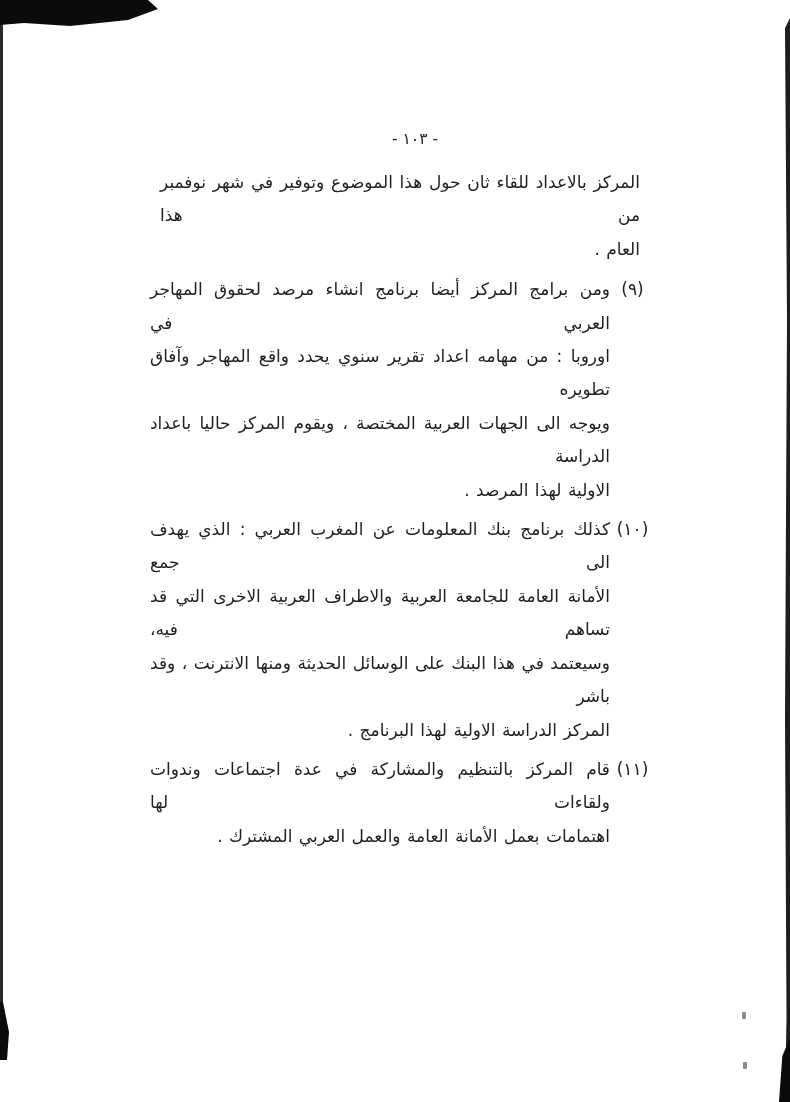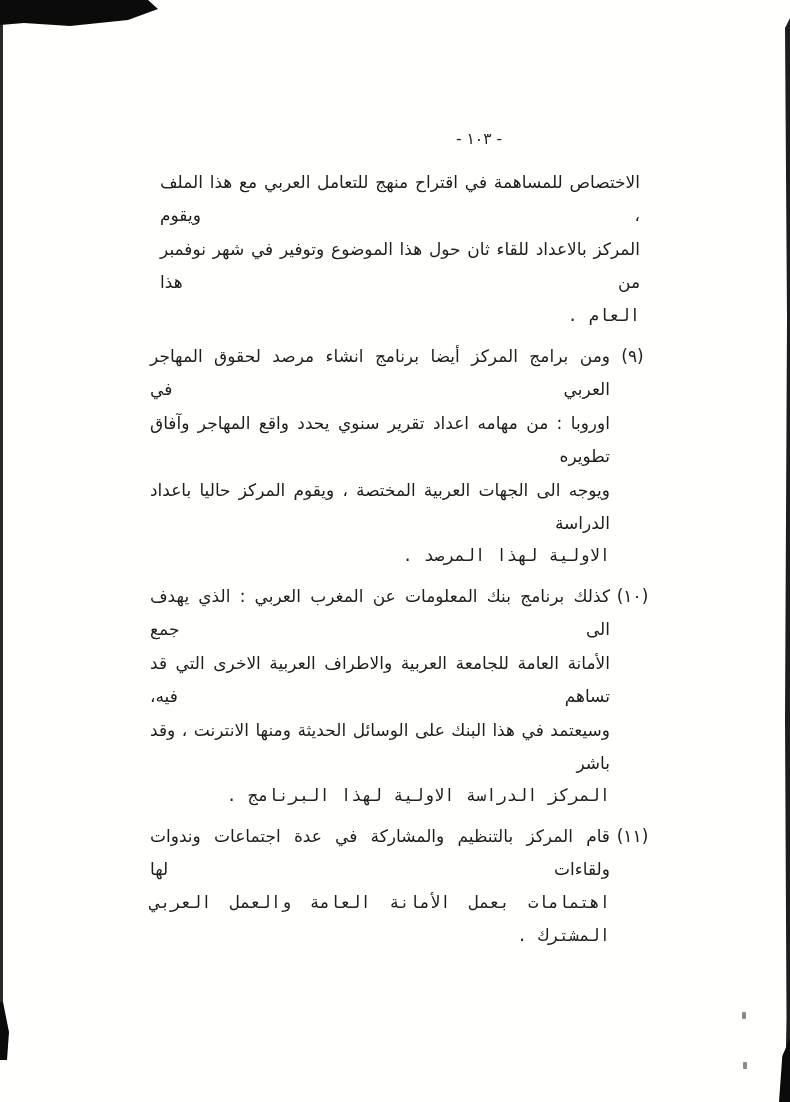--- a/index.html
+++ b/index.html
@@ -15,21 +15,21 @@
     overflow: hidden;
     direction: rtl;
     font-family: "DejaVu Sans", "Liberation Sans", sans-serif;
     color: #1e1e1e;
   }
   .page-number {
     position: absolute;
     top: 124px;
     left: 392px;
     width: 110px;
-    text-align: right;
+    text-align: left;
     font-size: 15.5px;
     line-height: 30px;
     letter-spacing: 2px;
     color: #222222;
   }
   .content {
     position: absolute;
     top: 166px;
     left: 135px;   
     right: 150px;  
@@ -54,21 +54,20 @@
     white-space: nowrap;
   }
   .itext { flex: 1 1 auto; min-width: 0; }
   .tline {
     text-align: justify;
     text-align-last: justify;
     word-spacing: 1px;
   }
   .tline-last {
     text-align-last: right;
-    font-family: Liberation Mono, monospace;
   }
   
   .art { position: absolute; background: #0b0b0b; }
   .art-topleft {
     top: 0; left: 0; width: 158px; height: 27px;
     clip-path: polygon(0 0, 148px 0, 158px 9px, 128px 20px, 70px 26px, 24px 23px, 0 25px);
   }
   .art-left {
     top: 22px; left: 0; width: 3px; height: 1002px;
     opacity: 0.88;
@@ -98,21 +97,20 @@
 </head>
 <body>
 
 <div class="page">
 
   <div class="page-number">- ١٠٣ -</div>
 
   <div class="content">
 
     <div class="para intro">
-        <div class="tline">الاختصاص للمساهمة في اقتراح منهج للتعامل العربي مع هذا الملف ، ويقوم</div>
         <div class="tline">المركز بالاعداد للقاء ثان حول هذا الموضوع وتوفير في شهر نوفمبر من هذا</div>
         <div class="tline tline-last">العام .</div>
       </div>
 
     <div class="item">
       <div class="marker">(٩)</div>
       <div class="itext">
           <div class="tline">ومن برامج المركز أيضا برنامج انشاء مرصد لحقوق المهاجر العربي في</div>
           <div class="tline">اوروبا : من مهامه اعداد تقرير سنوي يحدد واقع المهاجر وآفاق تطويره</div>
           <div class="tline">ويوجه الى الجهات العربية المختصة ، ويقوم المركز حاليا باعداد الدراسة</div>

